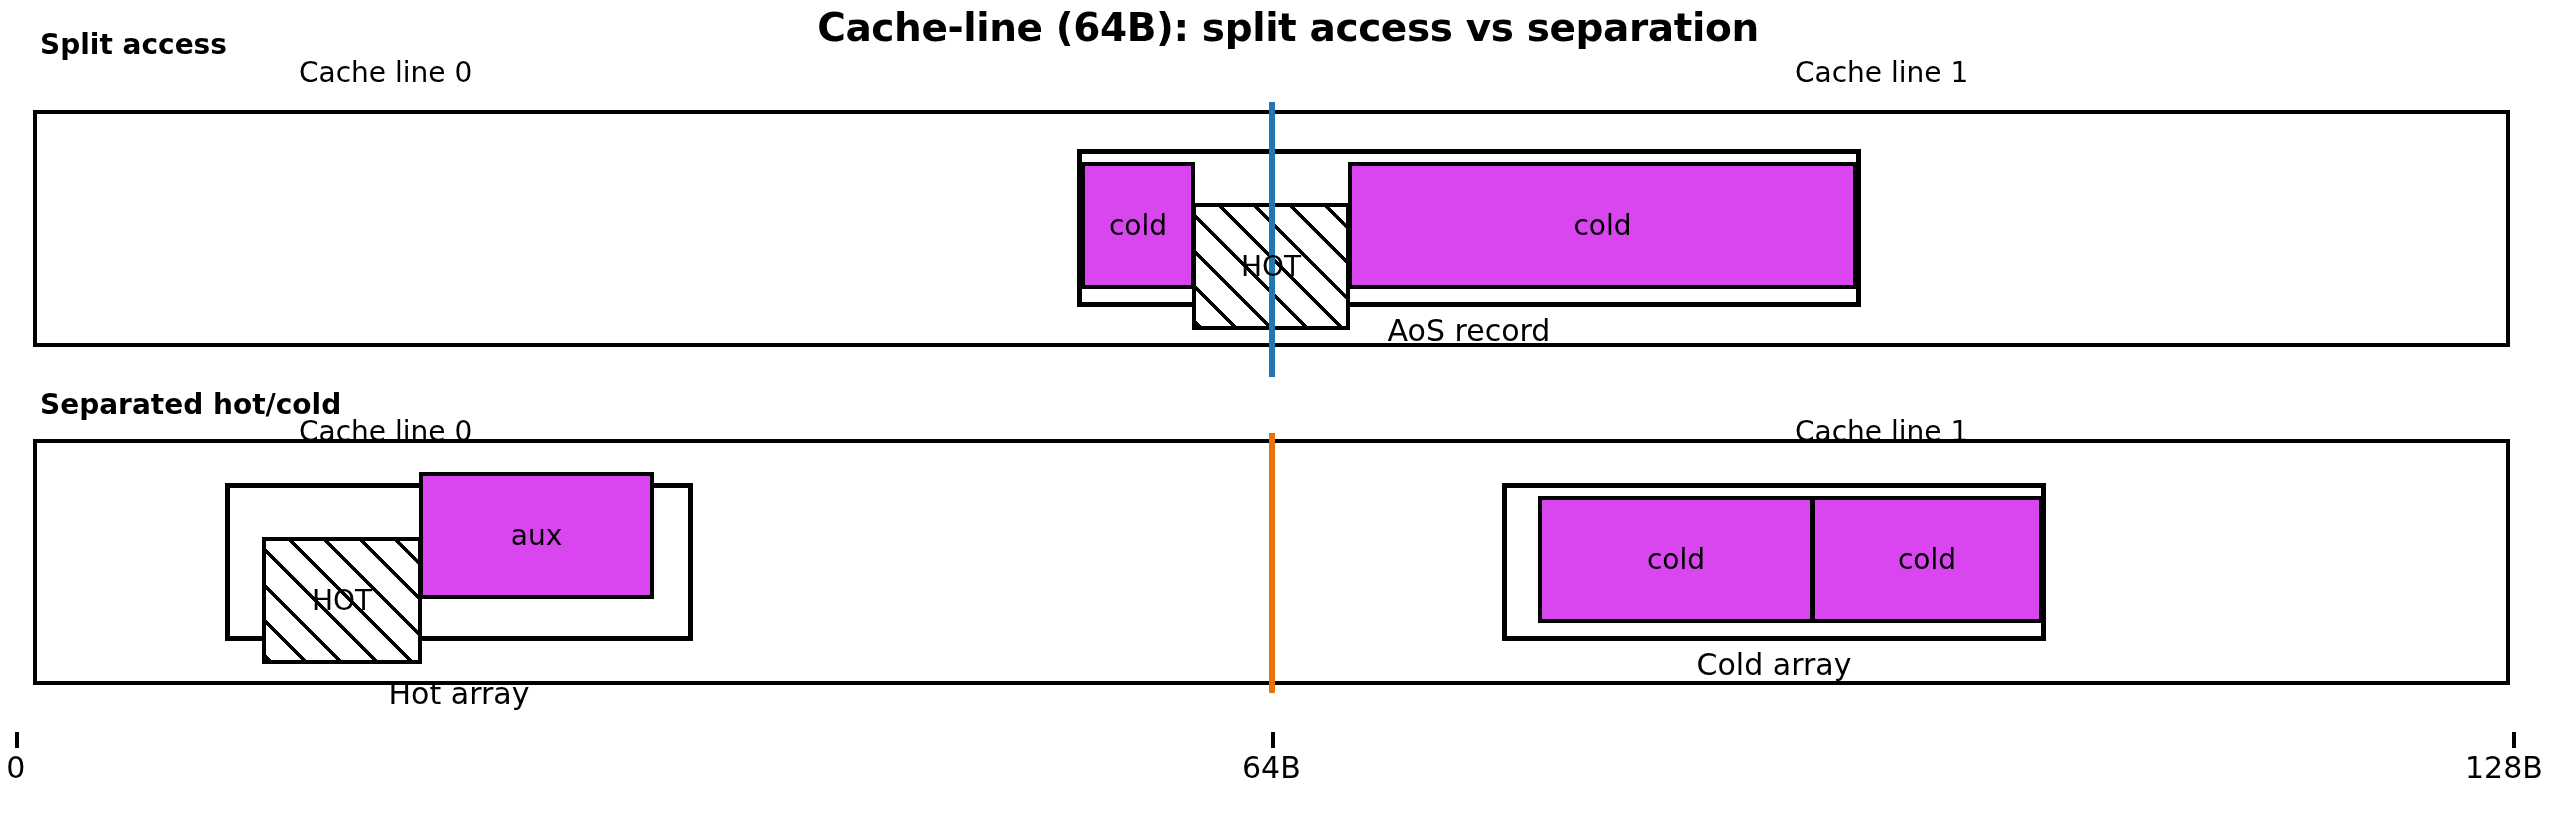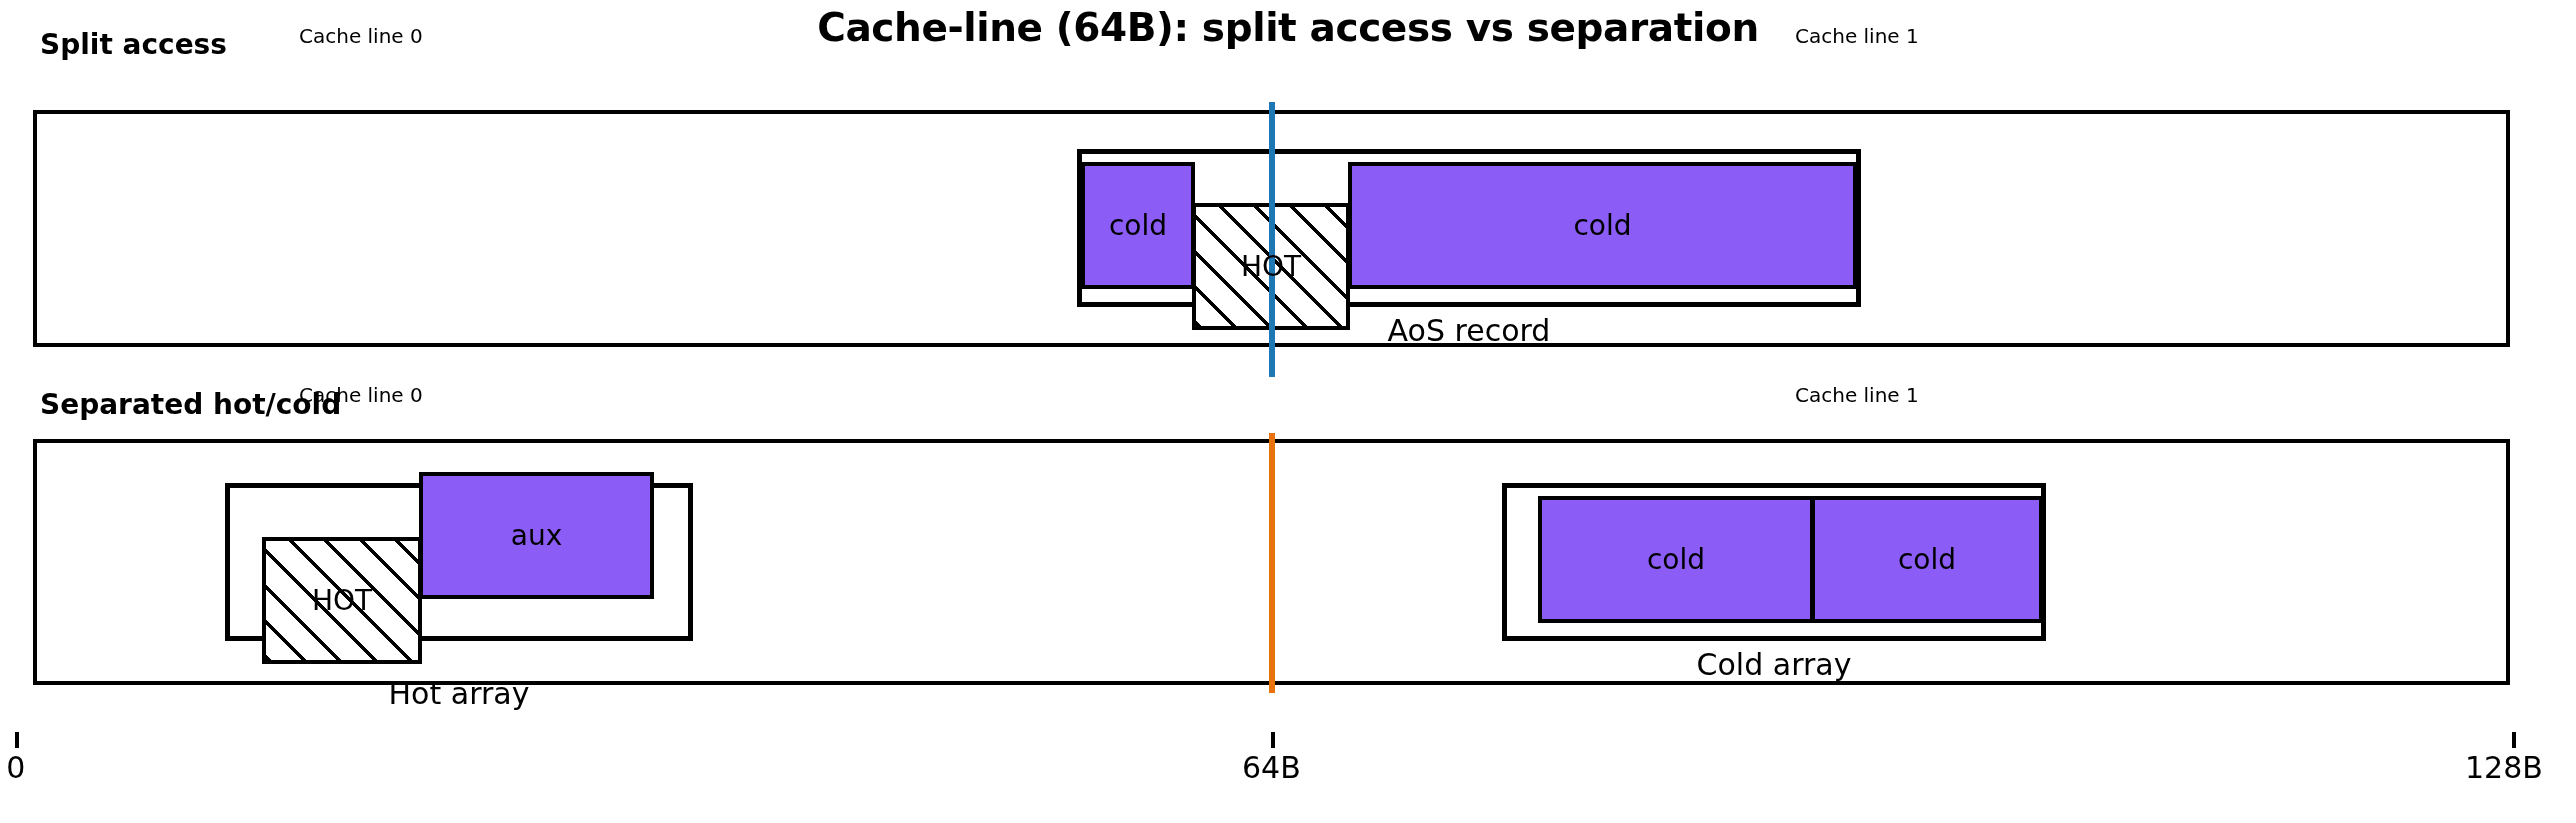--- a/index.html
+++ b/index.html
@@ -14,28 +14,28 @@
   }
 
   
   .row-frame{position:absolute;border:4.5px solid #000;background:#fff;box-sizing:border-box;}
 
   
   .row-label{position:absolute;font-size:28px;font-weight:bold;white-space:nowrap;
              font-family:"DejaVu Sans",sans-serif;}
 
   
-  .cacheline-label{position:absolute;font-size:20px;white-space:nowrap;
-                   font-family:"DejaVu Sans",sans-serif;font-weight:normal;}
+  .cacheline-label{position:absolute;font-size:28px;white-space:nowrap;
+                   font-family:"DejaVu Sans",sans-serif;font-weight:normal;margin-top:32px;}
 
   
   .container-box{position:absolute;border:5.4px solid #000;background:#fff;box-sizing:border-box;}
 
   
-  .field{position:absolute;box-sizing:border-box;border:4.5px solid #000;background:#8b5cf6;
+  .field{position:absolute;box-sizing:border-box;border:4.5px solid #000;background:#d946ef;
          display:flex;align-items:center;justify-content:center;
          font-size:28px;font-family:"DejaVu Sans",sans-serif;}
   .field .field-text{position:relative;z-index:3;}
 
   .field.hatch{background-image:repeating-linear-gradient(
         45deg,#000 0px,#000 3.6px,#fff 3.6px,#fff 25px);margin-top:41px;}
 
   
   .caption{position:absolute;font-size:30px;text-align:center;white-space:nowrap;
            font-family:"DejaVu Sans",sans-serif;}

